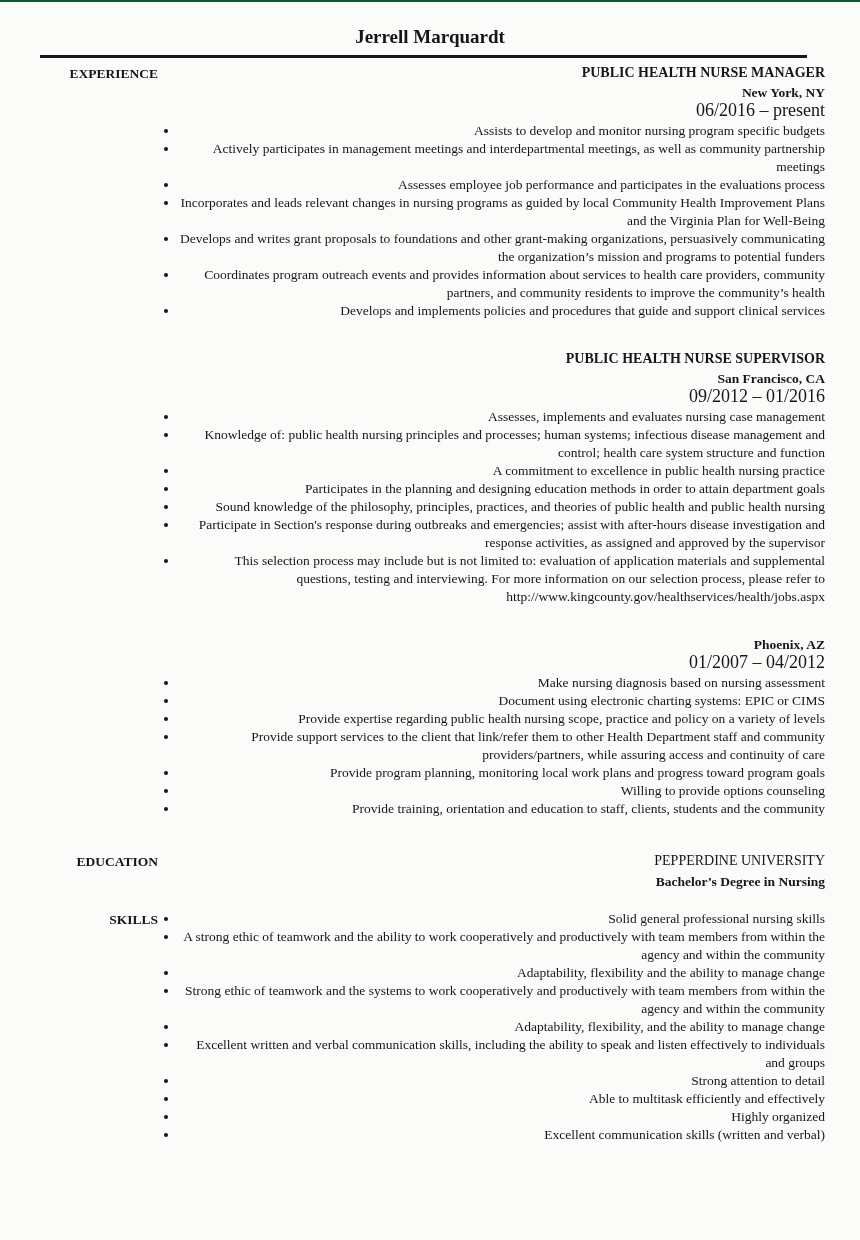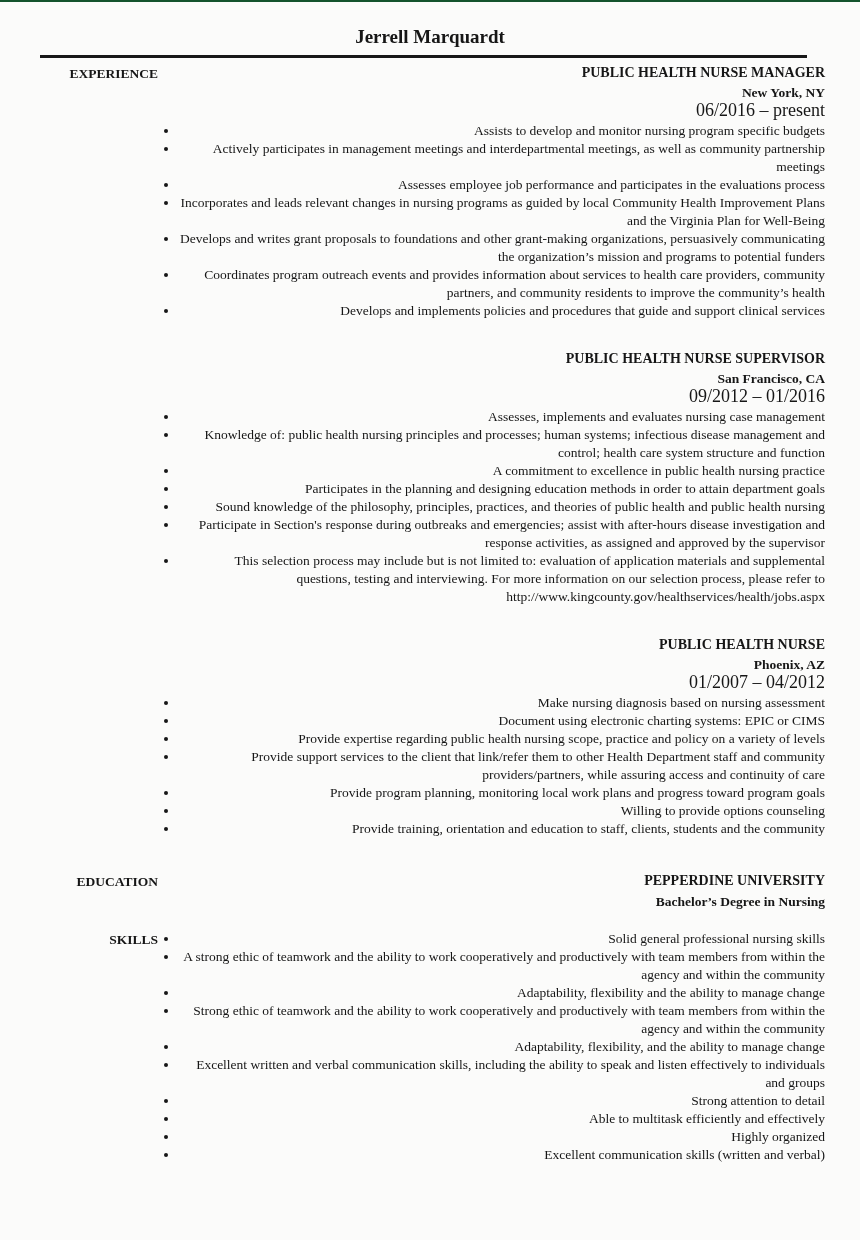--- a/index.html
+++ b/index.html
@@ -73,21 +73,21 @@
   ul.bullets {
     margin: 3px 0 0 0;
     padding-left: 21px;
     font-size: 13.5px;
     line-height: 18px;
   }
   ul.bullets li { padding-left: 1px; }
   ul.bullets.no-top { margin-top: 0; }
   
   .edu-school {
-    font-weight: bold;
+    font-weight: normal;
     font-size: 14px;
     line-height: 17px;
   }
   .edu-degree {
     font-weight: bold;
     font-size: 13.5px;
     line-height: 17px;
     margin-top: 4px;
   }
   .row-skills { margin-top: 20px !important; }
@@ -134,21 +134,20 @@
               <li>Knowledge of: public health nursing principles and processes; human systems; infectious disease management and control; health care system structure and function</li>
               <li>A commitment to excellence in public health nursing practice</li>
               <li>Participates in the planning and designing education methods in order to attain department goals</li>
               <li>Sound knowledge of the philosophy, principles, practices, and theories of public health and public health nursing</li>
               <li>Participate in Section's response during outbreaks and emergencies; assist with after-hours disease investigation and response activities, as assigned and approved by the supervisor</li>
               <li>This selection process may include but is not limited to: evaluation of application materials and supplemental questions, testing and interviewing. For more information on our selection process, please refer to http://www.kingcounty.gov/healthservices/health/jobs.aspx</li>
             </ul>
         </div>
 
         <div class="job">
-          <div class="job-title">PUBLIC HEALTH NURSE</div>
           <div class="job-location">Phoenix, AZ</div>
           <div class="job-dates">01/2007 – 04/2012</div>
           <ul class="bullets">
 
           <li>Make nursing diagnosis based on nursing assessment</li>
               <li>Document using electronic charting systems: EPIC or CIMS</li>
               <li>Provide expertise regarding public health nursing scope, practice and policy on a variety of levels</li>
               <li>Provide support services to the client that link/refer them to other Health Department staff and community providers/partners, while assuring access and continuity of care</li>
               <li>Provide program planning, monitoring local work plans and progress toward program goals</li>
               <li>Willing to provide options counseling</li>
@@ -168,21 +167,21 @@
     </div>
 
     <div class="row row-skills">
       <div class="label-col">SKILLS</div>
       <div class="content-col">
         <ul class="bullets no-top">
 
         <li>Solid general professional nursing skills</li>
             <li>A strong ethic of teamwork and the ability to work cooperatively and productively with team members from within the agency and within the community</li>
             <li>Adaptability, flexibility and the ability to manage change</li>
-            <li>Strong ethic of teamwork and the ability to work cooperatively and productively with team members from within the agency and within the community</li>
+            <li>Strong ethic of teamwork and the systems to work cooperatively and productively with team members from within the agency and within the community</li>
             <li>Adaptability, flexibility, and the ability to manage change</li>
             <li>Excellent written and verbal communication skills, including the ability to speak and listen effectively to individuals and groups</li>
             <li>Strong attention to detail</li>
             <li>Able to multitask efficiently and effectively</li>
             <li>Highly organized</li>
             <li>Excellent communication skills (written and verbal)</li>
           </ul>
       </div>
     </div>
 

